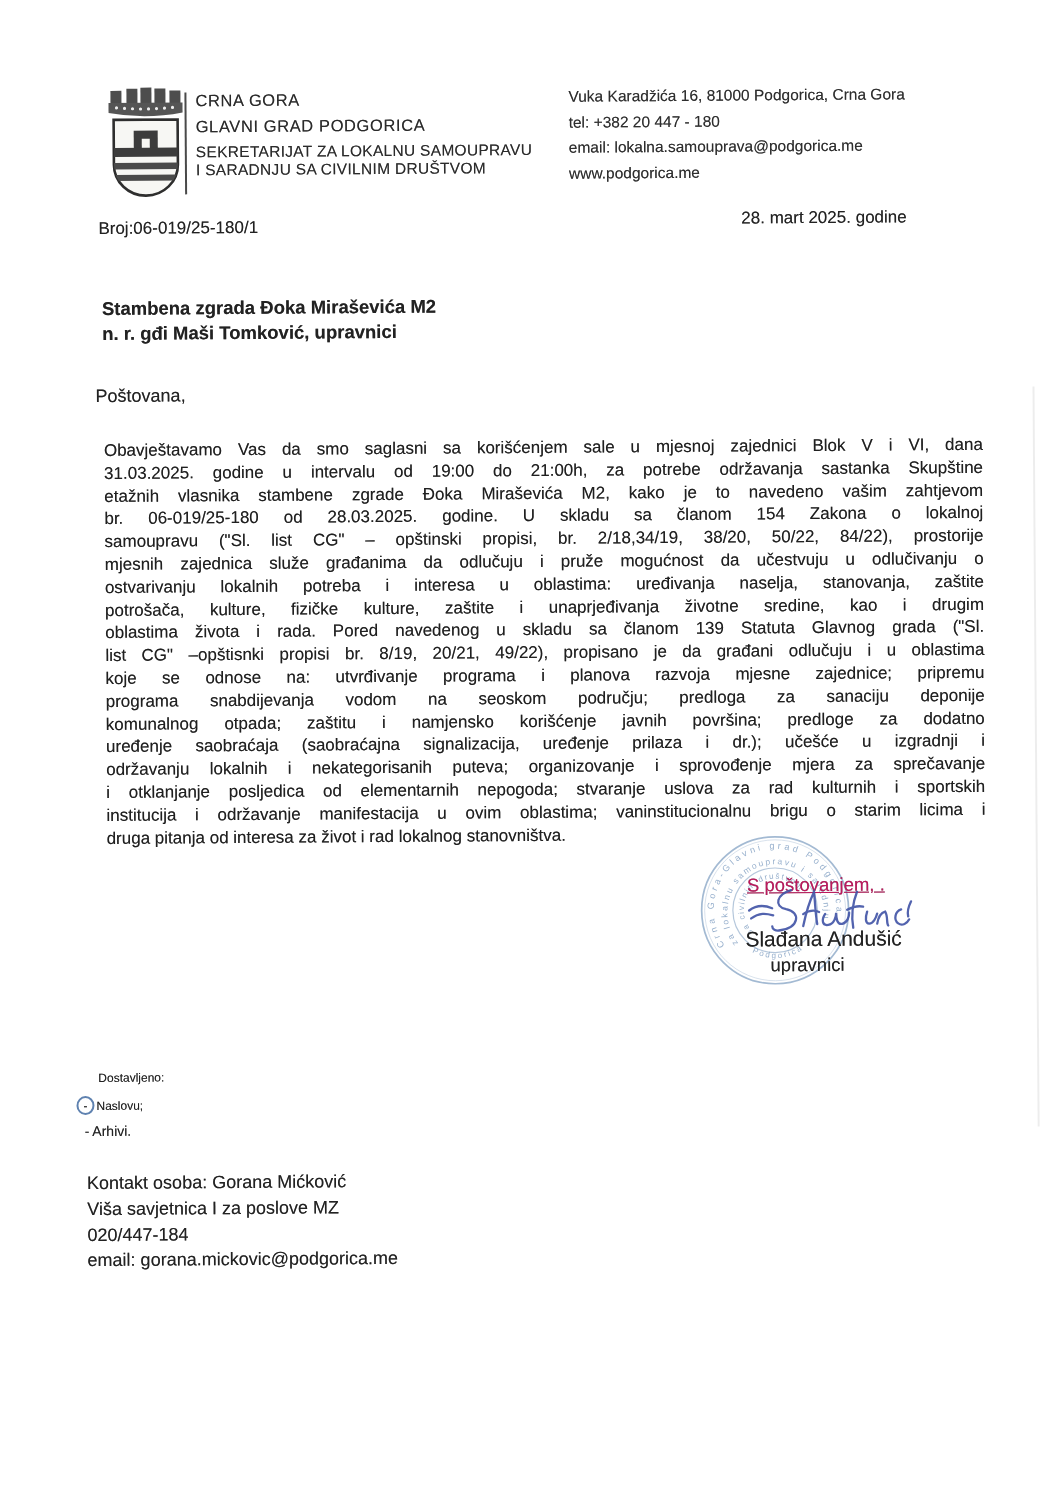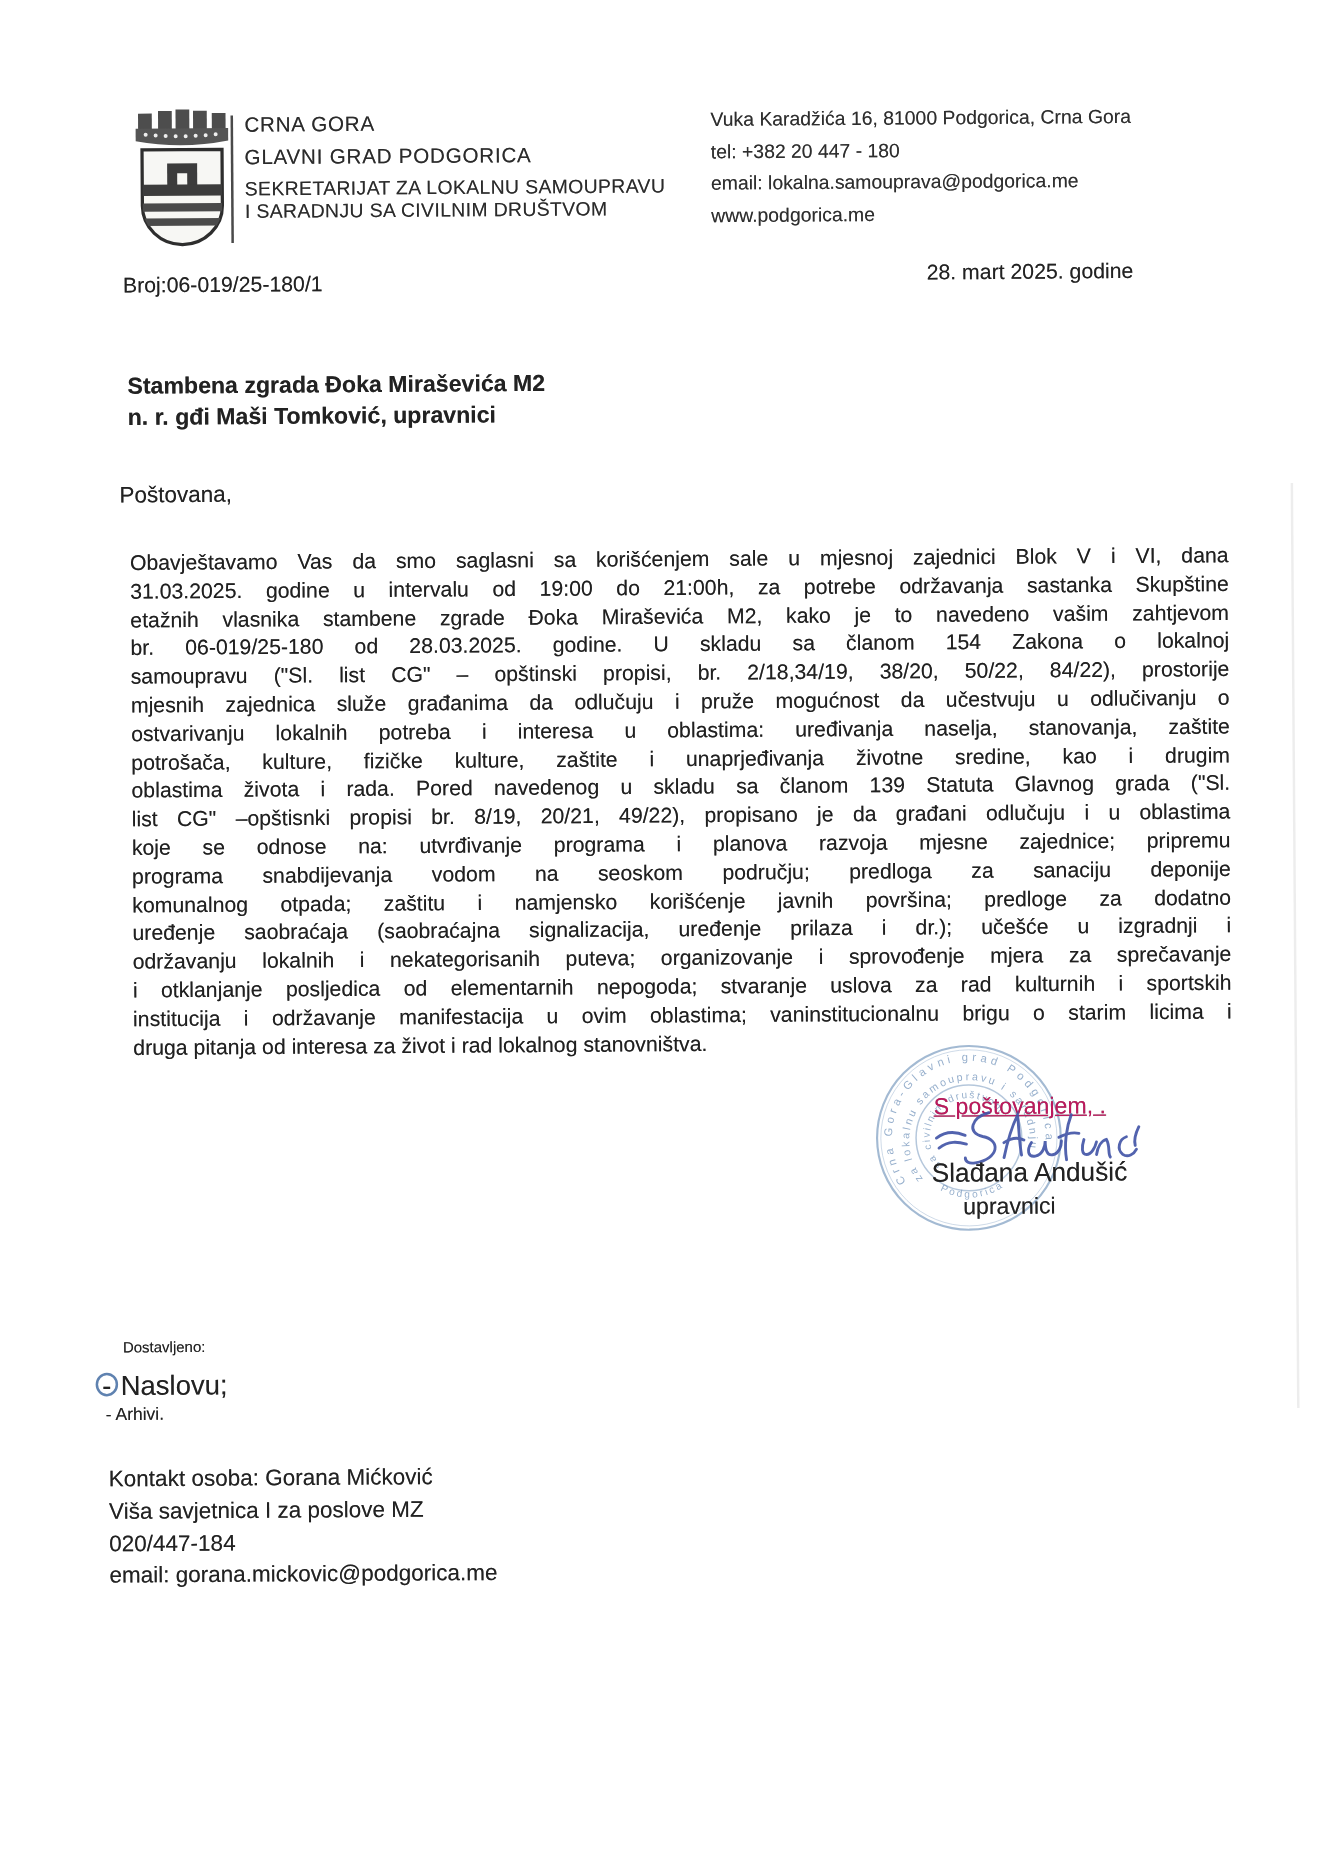--- a/index.html
+++ b/index.html
@@ -35,21 +35,21 @@
   
   .streak{left:1035px;top:390px;width:2px;height:740px;background:rgba(0,0,0,.07);}
   
   .stamp{left:696px;top:834px;width:156px;height:156px;}
   .sig-ink{left:744px;top:886px;width:172px;height:56px;}
   .closing{left:746px;top:876px;font-size:18.5px;color:#be185d;text-decoration:underline;}
   .sig-name{left:744px;top:929px;font-size:21px;}
   .sig-title{left:769px;top:956px;font-size:18.5px;}
   
   .dist-head{left:96px;top:1068px;font-size:12px;}
-  .dist-item1{left:74px;top:1093px;font-size:22px;}
+  .dist-item1{left:74px;top:1093px;font-size:12px;}
   .dist-item2{left:82px;top:1120px;font-size:14px;}
   .bullet{margin-right:3px;}
   .circled{
     display:inline-block;border:2px solid #5f82b0;border-radius:50%;
     width:18px;height:19px;line-height:17px;text-align:center;margin-right:2px;
     box-sizing:border-box;
   }
   
   .contact-bottom{left:84px;top:1168px;font-size:18px;line-height:25.8px;white-space:nowrap;}
 </style>

